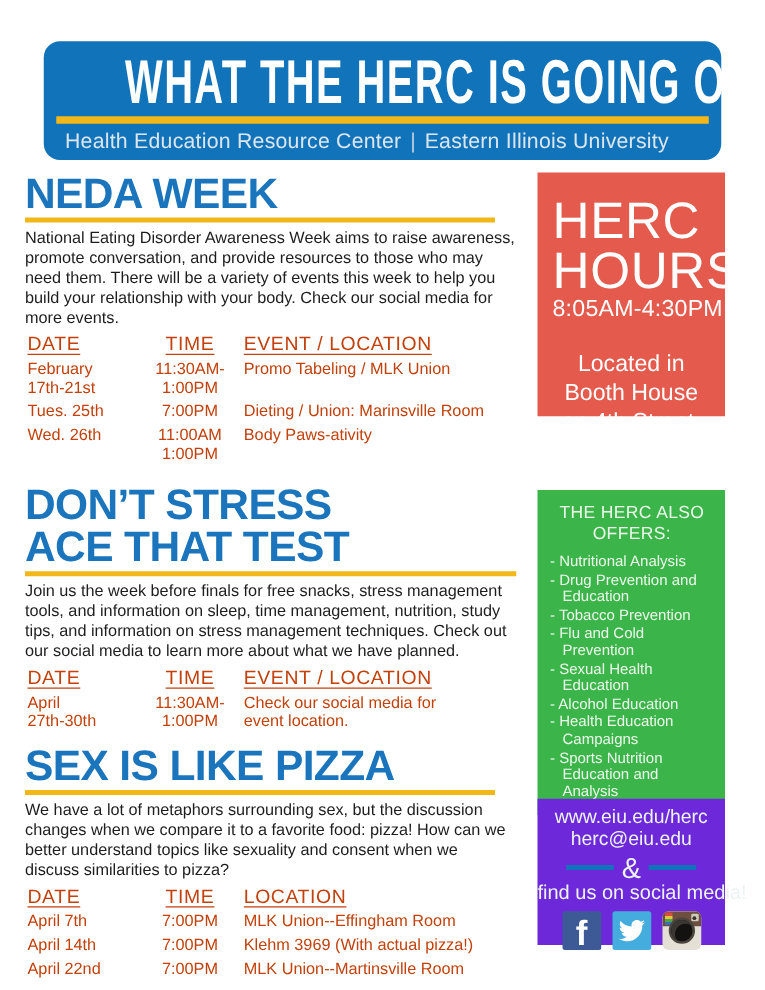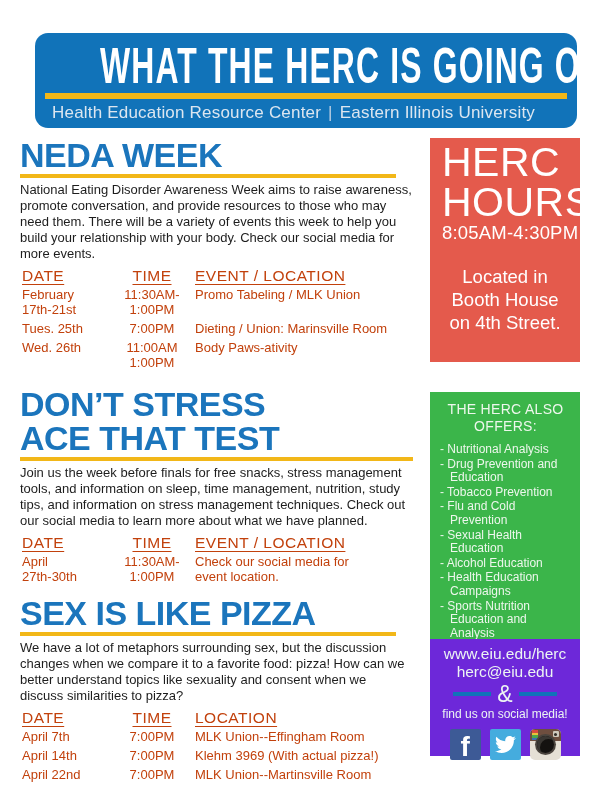--- a/index.html
+++ b/index.html
@@ -25,36 +25,36 @@
   .tr{display:grid;grid-template-columns:95px 70px 1fr;margin-bottom:4px;}
   .tr .c{font-size:13px;line-height:15px;color:#c2410c;white-space:pre-line;}
   .tr .c2{text-align:center;}
   .tr .c3{padding-left:8px;}
   .tr.th .c{font-size:15.5px;letter-spacing:.5px;text-decoration:underline;text-underline-offset:3px;white-space:nowrap;}
   .gap-after-t1{height:13px;}
   .gap-after-t2{height:8px;}
 
   
   .box{position:absolute;left:430px;width:150px;box-sizing:border-box;}
-  .hours{top:138px;height:224px;background:#E45A4C;color:#ffffff;padding:4px 0 0 12px;}
+  .hours{top:138px;height:195px;background:#E45A4C;color:#ffffff;padding:18px 0 0 12px;}
   .hours .big{font-size:41px;line-height:40px;font-weight:400;letter-spacing:.5px;}
   .hours .mid{font-size:18.5px;line-height:22px;margin-top:9px;letter-spacing:.2px;}
   .hours .loc{margin:21px 12px 0 0;text-align:center;font-size:18.5px;line-height:23px;color:#ffffff;}
 
   .offers{top:392px;height:260px;background:#3BB54A;color:#EDF7EC;padding:9px 9px 0 10px;}
   .offers .head{text-align:center;font-size:14px;line-height:17px;letter-spacing:.3px;}
   .offers ul{list-style:none;margin:8px 0 0 0;padding:0;}
   .offers li{font-size:12px;line-height:13.6px;padding-left:10px;text-indent:-10px;margin-bottom:1px;}
 
   .connect{top:639px;height:117px;background:#6d28d9;color:#ECF4F3;text-align:center;padding-top:6px;}
   .connect .url{font-size:15.5px;line-height:18px;}
   .connect .amp-row{display:flex;align-items:center;justify-content:center;margin-top:2px;height:22px;}
   .connect .amp-line{width:38px;height:4px;background:#1173B9;margin:0 6px;}
   .connect .amp{font-size:23px;line-height:22px;}
-  .connect .social-text{font-size:12px;line-height:17px;margin-top:1px;white-space:nowrap;}
+  .connect .social-text{font-size:16px;line-height:17px;margin-top:1px;white-space:nowrap;}
   .icons{display:flex;justify-content:center;gap:9px;margin-top:6px;}
   .icon{width:31px;height:31px;border-radius:2px;position:relative;overflow:hidden;}
   .fb{background:#3D5A96;}
   .fb span{position:absolute;left:11px;top:2px;color:#fff;font-size:28px;font-weight:700;}
   .tw{background:#45ACDE;display:flex;align-items:center;justify-content:center;}
   .ig{background:#E5E0D5;border-radius:5px;}
   .ig .band{position:absolute;top:0;left:0;right:0;height:12px;background:#6E4E3F;}
   .ig .rainbow{position:absolute;top:1px;left:2px;width:6px;height:10px;
     background:linear-gradient(to bottom,#D64B3F 0 25%,#E8C23A 25% 50%,#4CA84B 50% 75%,#3A6FB5 75% 100%);}
   .ig .finder{position:absolute;top:2px;right:2px;width:6px;height:6px;background:#CFC9BC;border-radius:1px;}

